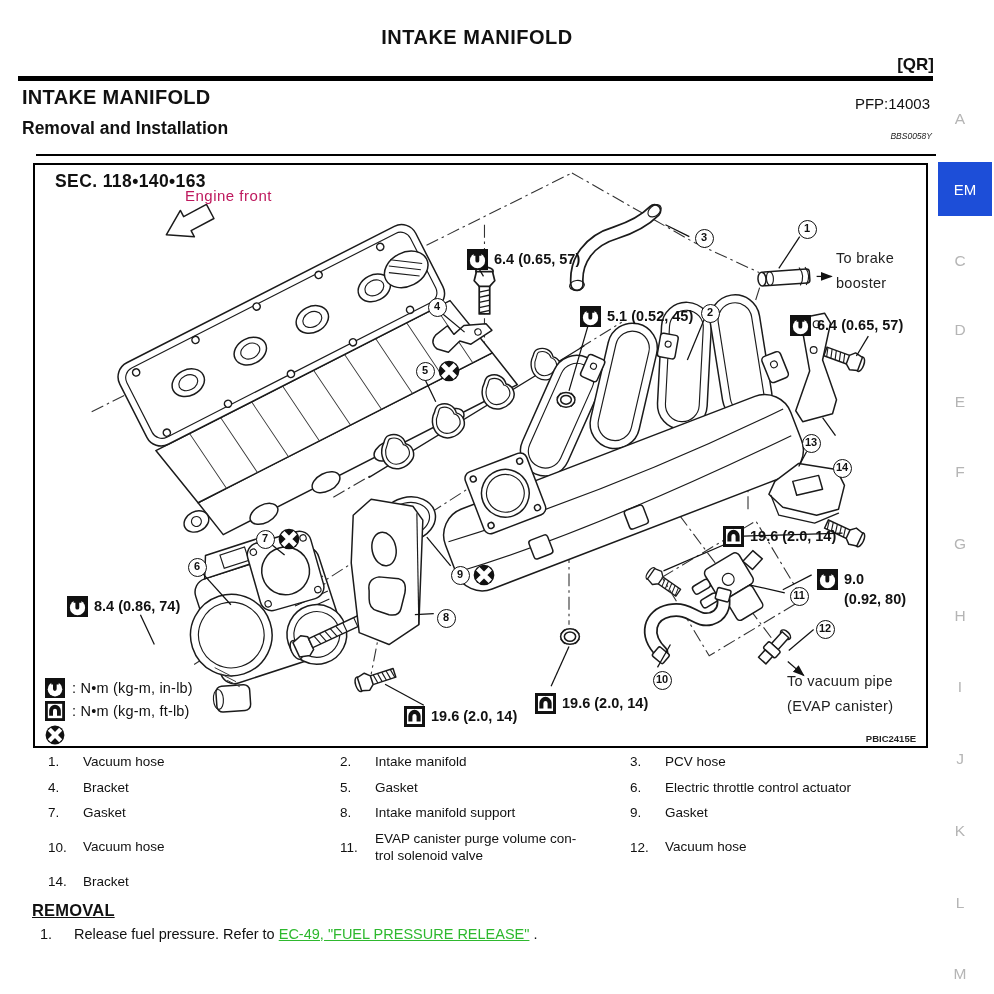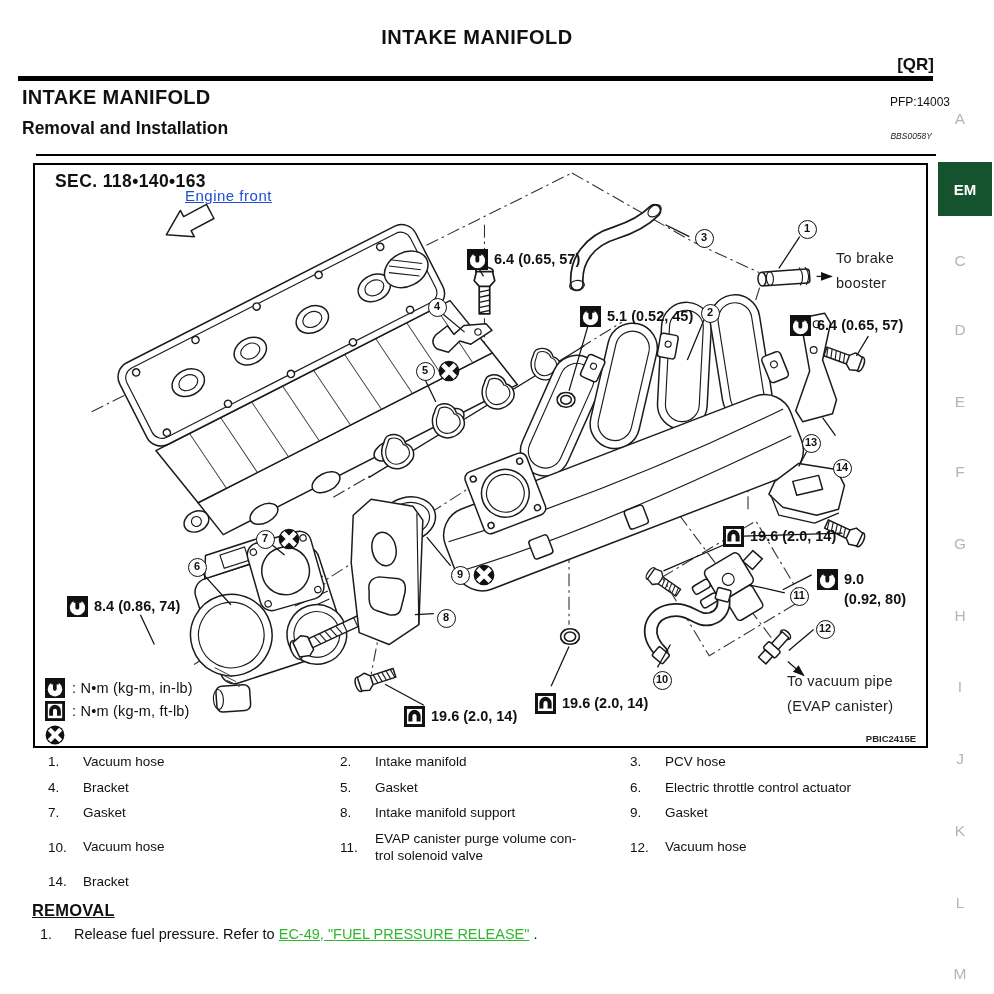--- a/index.html
+++ b/index.html
@@ -3,33 +3,33 @@
 <meta charset="utf-8">
 <style>
   html,body{margin:0;padding:0;background:#fff;}
   body{width:994px;height:994px;position:relative;font-family:"Liberation Sans",sans-serif;color:#111;overflow:hidden;}
   .abs{position:absolute;}
   
   .page-title{top:26px;left:0;right:40px;text-align:center;font-size:20px;font-weight:bold;letter-spacing:.5px;}
   .qr-label{top:55px;right:60px;font-size:17px;font-weight:bold;}
   .rule-thick{top:76px;left:18px;width:915px;height:4.5px;background:#000;}
   .section-title{top:86px;left:22px;font-size:20px;font-weight:bold;letter-spacing:.3px;}
-  .pfp-code{top:95px;right:44px;font-size:12px;margin-left:29px;}
+  .pfp-code{top:95px;right:64px;font-size:15px;margin-left:29px;}
   .subsection-title{top:118px;left:22px;font-size:17.5px;font-weight:bold;}
   .doc-code{top:131px;right:62px;font-size:8.5px;font-style:italic;color:#222;}
   .rule-thin{top:154px;left:36px;width:900px;height:2px;background:#000;}
   
   .margin-letter{position:absolute;right:14px;width:40px;text-align:center;font-size:15.5px;font-weight:500;color:#b5b5b5;}
-  .margin-em{position:absolute;right:2px;width:54px;height:54px;background:#14532d;color:#fff;font-size:15px;font-weight:bold;display:flex;align-items:center;justify-content:center;}
+  .margin-em{position:absolute;right:2px;width:54px;height:54px;background:#1d4ed8;color:#fff;font-size:15px;font-weight:normal;display:flex;align-items:center;justify-content:center;}
   
   .diagram{top:163px;left:33px;width:895px;height:585px;border:2px solid #000;box-sizing:border-box;background:#fff;}
   .diagram svg.art{position:absolute;left:0;top:0;width:100%;height:100%;}
   .overlay{position:absolute;left:0;top:0;right:0;bottom:0;}
   .sec-label{top:6px;left:20px;font-size:17.5px;font-weight:bold;letter-spacing:.4px;text-align:center;}
-  .engine-front{top:22px;left:150px;font-size:15px;color:#1d4ed8;letter-spacing:.5px;text-decoration:underline;}
+  .engine-front{top:22px;left:150px;font-size:15px;color:#be185d;letter-spacing:.5px;}
   .figure-code{top:568px;right:10px;font-size:9.5px;font-weight:bold;color:#222;}
   .torque{position:absolute;display:flex;align-items:flex-start;gap:6px;}
   .ticon{width:21px;height:21px;flex:none;display:block;}
   .ticon svg{width:21px;height:21px;display:block;}
   .ttext{font-size:14.5px;font-weight:bold;line-height:1.35;white-space:pre-line;margin-top:1px;}
   .callout{position:absolute;width:19px;height:19px;box-sizing:border-box;border:1.8px solid #111;border-radius:50%;background:#fff;font-size:11px;font-weight:bold;line-height:15.5px;text-align:center;}
   .xmark{position:absolute;width:22px;height:22px;}
   .xmark svg{width:22px;height:22px;display:block;}
   .note{position:absolute;font-size:14.5px;line-height:1.72;color:#222;white-space:pre-line;letter-spacing:.3px;}
   .legend{position:absolute;left:10px;top:511px;}

